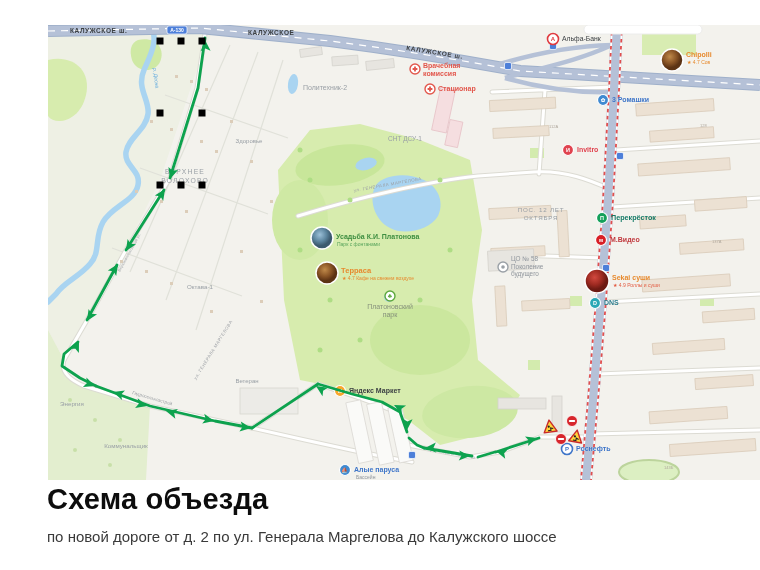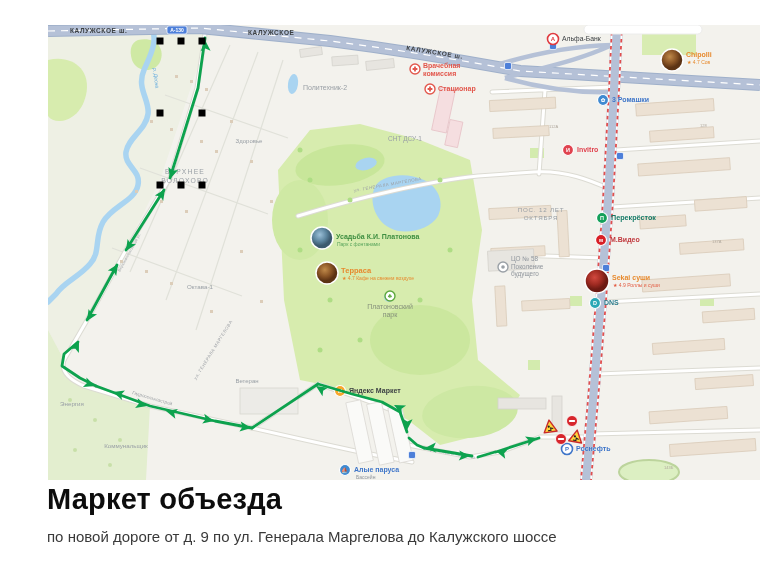--- a/index.html
+++ b/index.html
@@ -370,14 +370,14 @@
         <rect x="198.5" y="37.5" width="7" height="7" fill="#000"></rect>
         <rect x="156.5" y="109.5" width="7" height="7" fill="#000"></rect>
         <rect x="198.5" y="109.5" width="7" height="7" fill="#000"></rect>
         <rect x="156.5" y="181.5" width="7" height="7" fill="#000"></rect>
         <rect x="177.5" y="181.5" width="7" height="7" fill="#000"></rect>
         <rect x="198.5" y="181.5" width="7" height="7" fill="#000"></rect>
       </g>
 </svg>
 </div>
 
-<h1 class="title">Маркет объезда</h1>
-<p class="sub">по новой дороге от д. 9 по ул. Генерала Маргелова до Калужского шоссе</p>
+<h1 class="title">Схема объезда</h1>
+<p class="sub">по новой дороге от д. 2 по ул. Генерала Маргелова до Калужского шоссе</p>
 
 </body></html>

